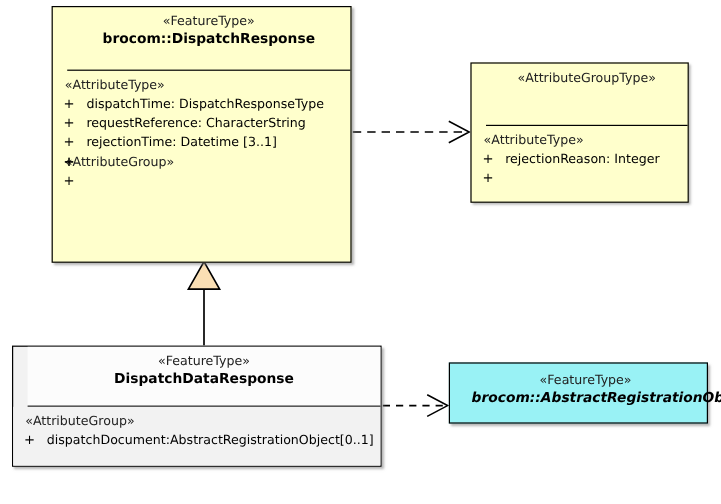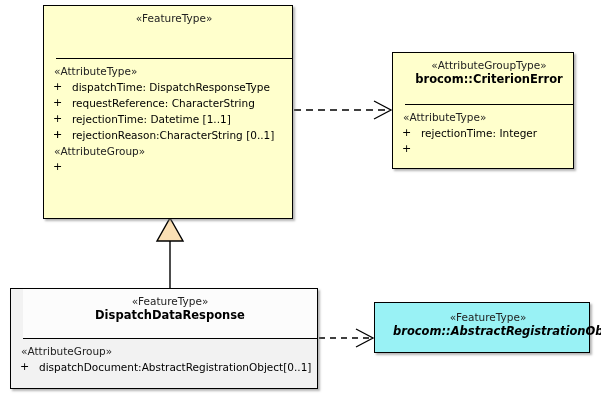--- a/index.html
+++ b/index.html
@@ -148,63 +148,62 @@
 
     <g>
       <line x1="319" y1="338" x2="371" y2="338" stroke="#000000" stroke-width="1.3" stroke-dasharray="6,5"></line>
       <polyline points="356,329 373,338 356,347" fill="none" stroke="#000000" stroke-width="1.3"></polyline>
     </g>
   </svg>
 
   <div class="uml-class" id="box-dispatch-response">
     <div class="uml-header">
       <span class="stereo">«FeatureType»</span>
+      <span class="cname">brocom::DispatchResponse</span>
     </div>
     <div class="uml-body">
 
       <div class="group-label">«AttributeType»</div>
 
       <div class="attr-row">
         <span class="attr-vis">+</span>
         <span>dispatchTime: DispatchResponseType</span>
       </div>
       <div class="attr-row">
         <span class="attr-vis">+</span>
         <span>requestReference: CharacterString</span>
       </div>
       <div class="attr-row">
         <span class="attr-vis">+</span>
-        <span>rejectionTime: Datetime [1..1]</span>
-      </div>
-      <div class="attr-row">
-        <span class="attr-vis">+</span>
-      </div>
-      <div class="attr-row">
-        <span class="attr-vis">+</span>
-        <span>rejectionReason:CharacterString [0..1]</span>
+        <span>rejectionTime: Datetime [3..1]</span>
+      </div>
+      <div class="attr-row">
+        <span class="attr-vis">+</span>
+      </div>
+      <div class="attr-row">
+        <span class="attr-vis">+</span>
       </div>
 
       <div class="group-label">«AttributeGroup»</div>
 
       <div class="attr-row">
         <span class="attr-vis">+</span>
       </div>
     </div>
   </div>
 
   <div class="uml-class" id="box-criterion-error">
     <div class="uml-header">
       <span class="stereo">«AttributeGroupType»</span>
-      <span class="cname">brocom::CriterionError</span>
     </div>
     <div class="uml-body">
       <div class="group-label">«AttributeType»</div>
       <div class="attr-row">
         <span class="attr-vis">+</span>
-        <span>rejectionTime: Integer</span>
+        <span>rejectionReason: Integer</span>
       </div>
       <div class="attr-row">
         <span class="attr-vis">+</span>
       </div>
     </div>
   </div>
 
   <div class="uml-class" id="box-dispatch-data-response">
     <div class="uml-header">
       <span class="stereo">«FeatureType»</span>

